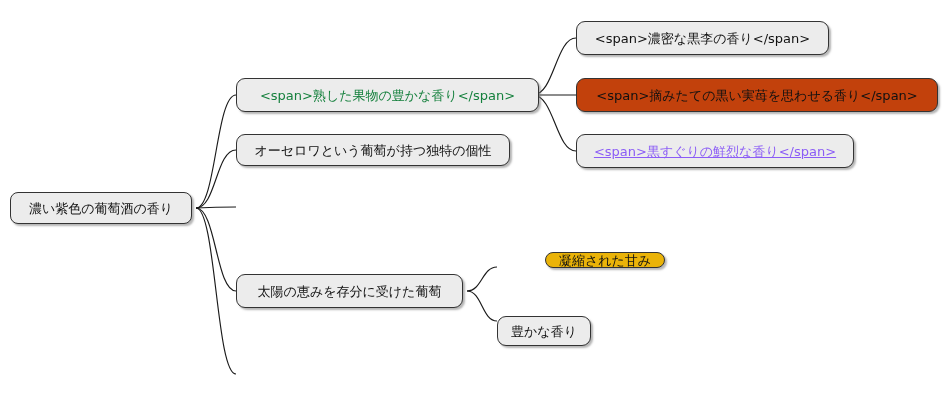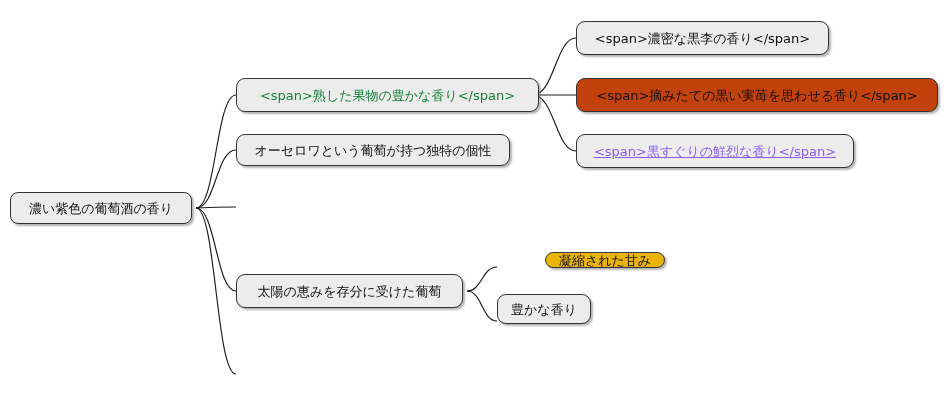--- a/index.html
+++ b/index.html
@@ -87,16 +87,16 @@
     </div>
     <div class="node" style="left: 576px; top: 78px; width: 362px; height: 34px; background: #c2410c; border-color: rgb(51, 51, 51); color: rgb(17, 17, 17);">
       <span class="node-label">&lt;span&gt;摘みたての黒い実苺を思わせる香り&lt;/span&gt;</span>
     </div>
     <div class="node" style="left: 576px; top: 134px; width: 278px; height: 34px; background: rgb(236, 236, 236); border-color: rgb(51, 51, 51); color: #8b5cf6; text-decoration: underline;">
       <span class="node-label">&lt;span&gt;黒すぐりの鮮烈な香り&lt;/span&gt;</span>
     </div>
     <div class="node" style="left: 497px; top: 252px; width: 120px; height: 16px; background: #eab308; border-color: rgb(51, 51, 51); color: rgb(17, 17, 17); margin-left: 48px;">
       <span class="node-label">凝縮された甘み</span>
     </div>
-    <div class="node" style="left: 497px; top: 294px; width: 94px; height: 30px; background: rgb(236, 236, 236); border-color: rgb(51, 51, 51); color: rgb(17, 17, 17);">
+    <div class="node" style="left: 497px; top: 316px; width: 94px; height: 30px; background: rgb(236, 236, 236); border-color: rgb(51, 51, 51); color: rgb(17, 17, 17);">
       <span class="node-label">豊かな香り</span>
     </div>
   </div>
 
 </body></html>

